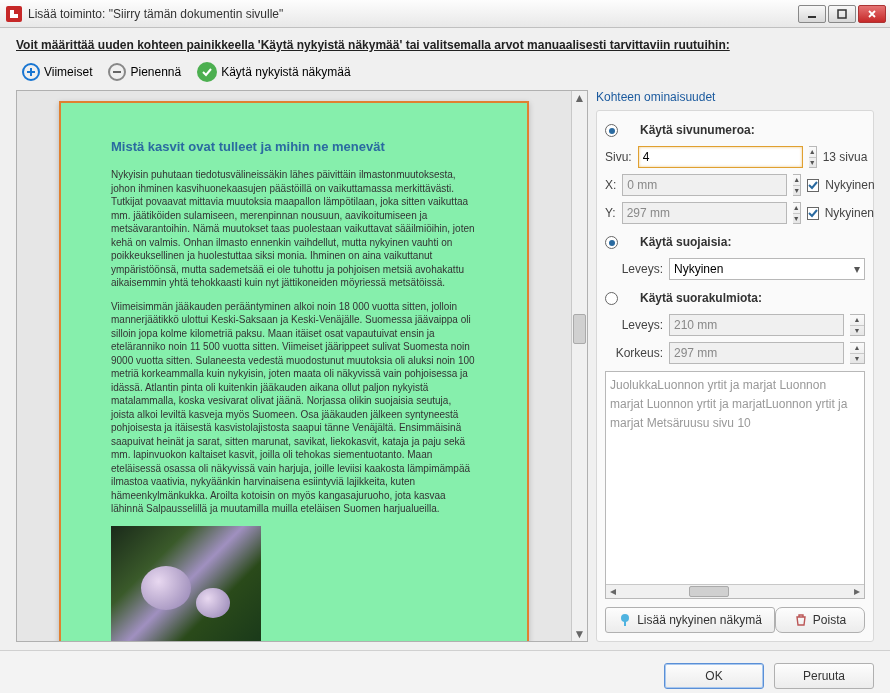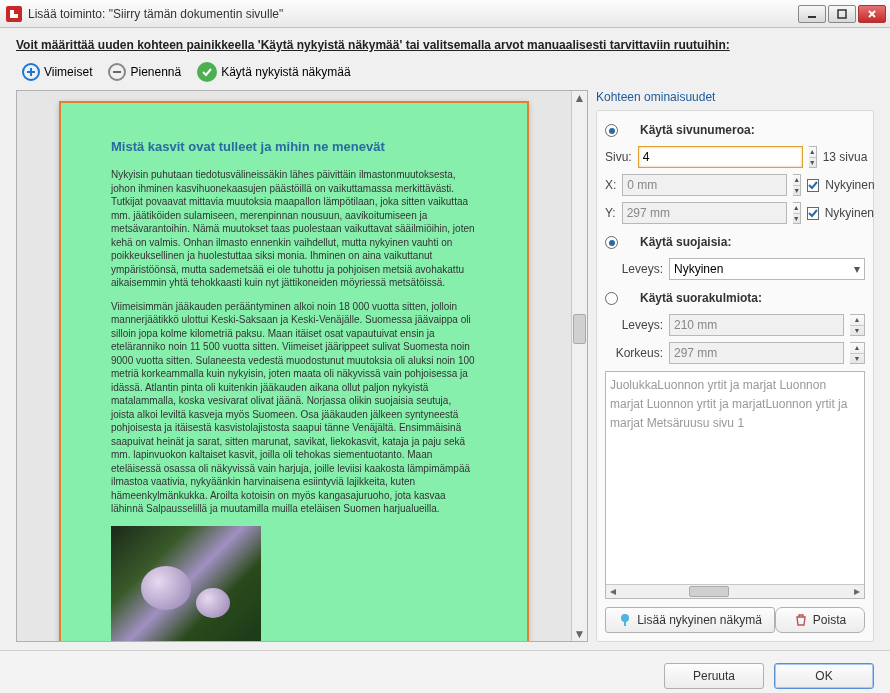--- a/index.html
+++ b/index.html
@@ -235,21 +235,21 @@
         <div class="field-row">
           <span class="lbl">Korkeus:</span>
           <input type="text" disabled="" value="297 mm" style="">
           <div class="spinner">
               <div>▲</div>
               <div>▼</div>
             </div>
         </div>
 
         <div class="listbox">
-          <div>JuolukkaLuonnon yrtit ja marjat Luonnon marjat Luonnon yrtit ja marjatLuonnon yrtit ja marjat Metsäruusu sivu 1</div>
+          <div>JuolukkaLuonnon yrtit ja marjat Luonnon marjat Luonnon yrtit ja marjatLuonnon yrtit ja marjat Metsäruusu sivu 10</div>
           <div class="hscroll">
             <div class="ar">◂</div>
             <div class="htrack">
                 <div class="hthumb"></div>
               </div>
             <div class="ar">▸</div>
           </div>
         </div>
 
         <div class="side-actions">
@@ -267,19 +267,19 @@
             <span>Poista</span>
           </div>
         </div>
 
       </div>
     </div>
   </div>
 </div>
 
 <div class="footer">
+  <div class="btn primary">
+      <span>OK</span>
+    </div>
   <div class="btn">
       <span>Peruuta</span>
     </div>
-  <div class="btn primary">
-      <span>OK</span>
-    </div>
 </div>
 
 </body></html>

